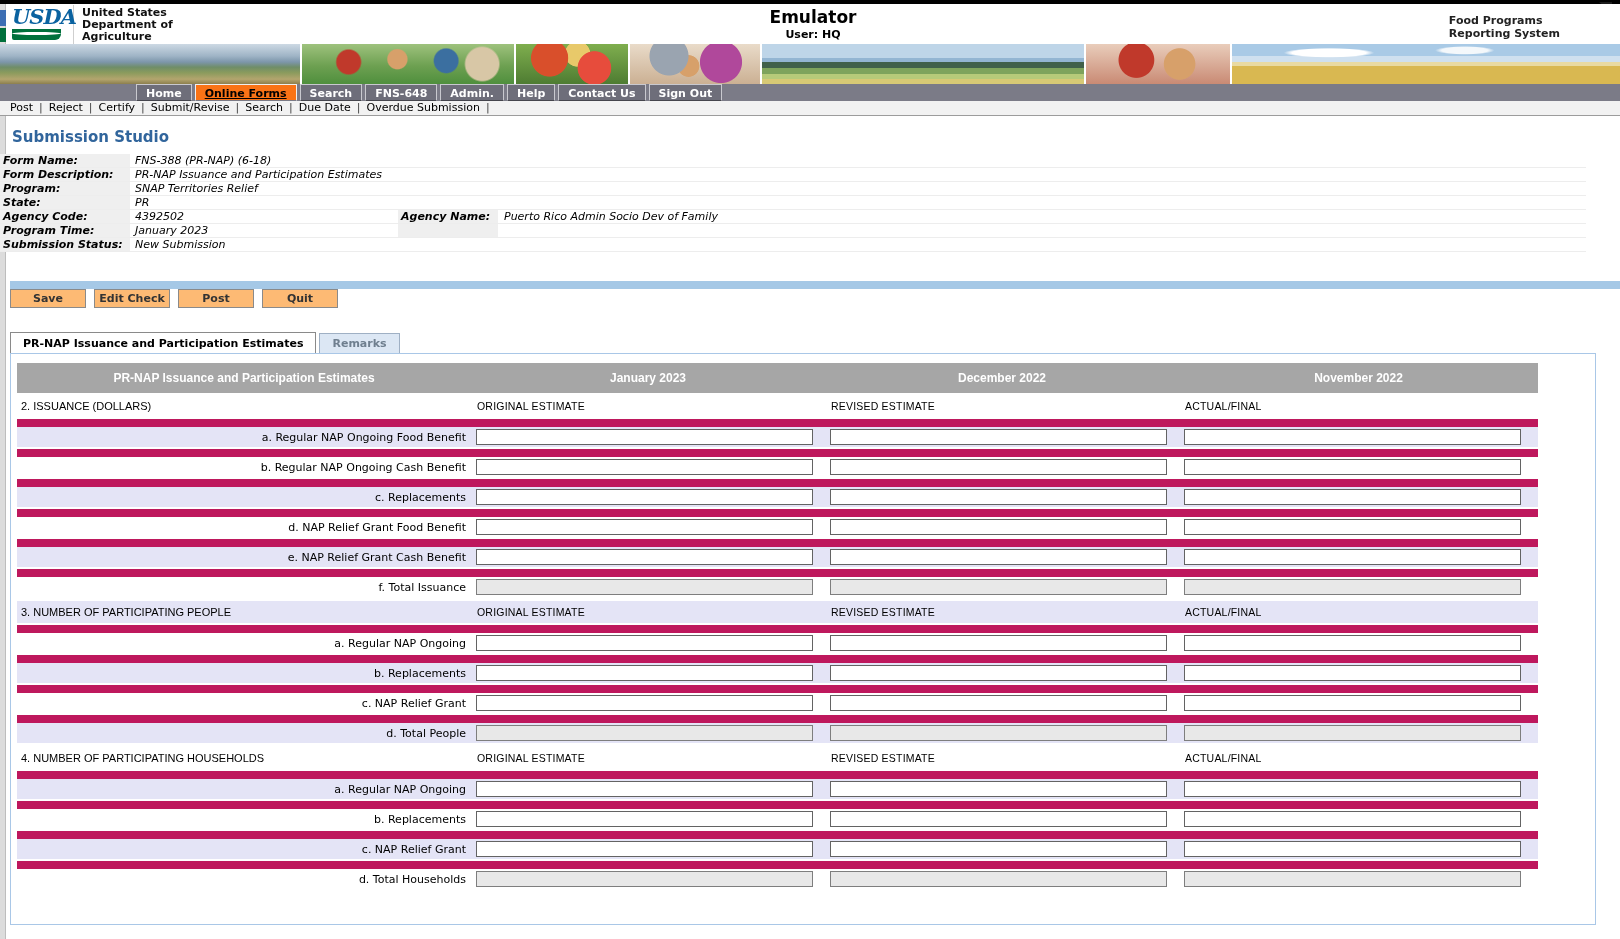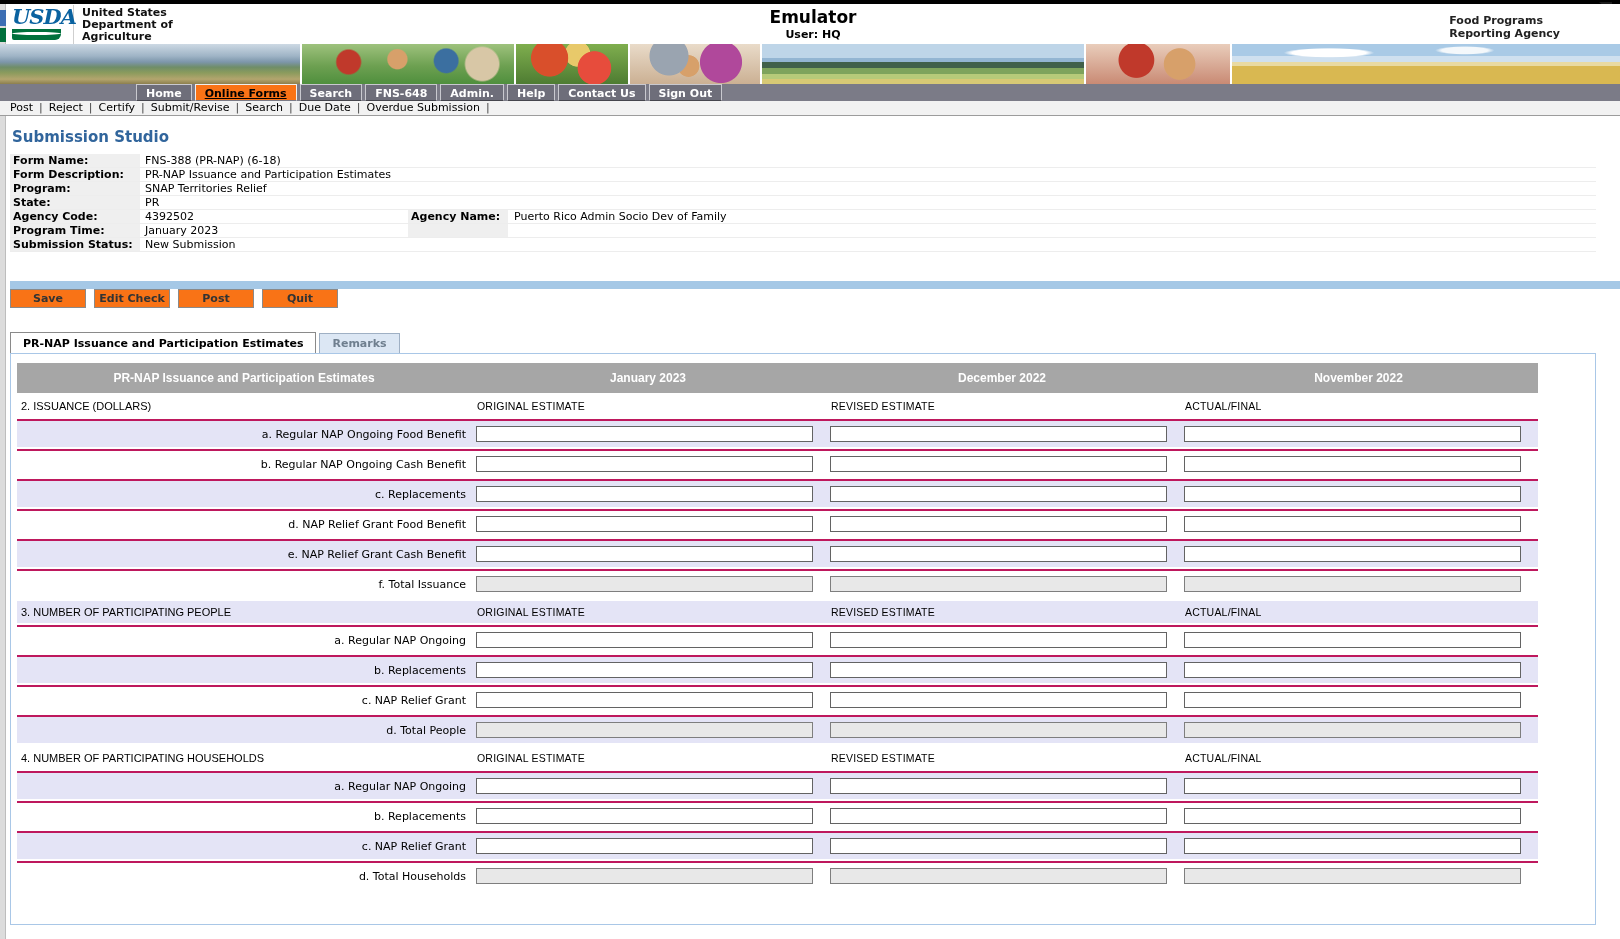--- a/index.html
+++ b/index.html
@@ -68,32 +68,32 @@
   .nav-btn.active { background:#f97316; color:#000; border-color:#efefef; border-bottom-color:#7b7b87;text-decoration:underline; }
 
   .subnav { position:absolute; left:0; top:101px; width:1620px; height:15px; background:#f2f2f2;
             border-bottom:1px solid #9c9c9c; font-size:11px; line-height:14px; padding-left:10px; white-space:nowrap; }
   .subnav .lnk { cursor:pointer; color:#000; }
   .subnav .sep { color:#444; padding:0 6px; }
 
   
   .page-title { position:absolute; left:12px; top:128px; font-size:15px; font-weight:bold; color:#31659c; }
 
-  .info { position:absolute; left:10px; top:154px; width:1586px; }
+  .info { position:absolute; left:0; top:154px; width:1586px;font-style:italic; }
   .info-row { display:flex; height:14px; align-items:stretch; border-bottom:1px solid #ededed; }
   .info-label { width:130px; background:#efefef; font-weight:bold; padding:1px 3px 0 3px; line-height:12px; }
   .info-value { padding:1px 3px 0 5px; line-height:12px; flex:1; }
   .info-value.fixed { flex:none; width:260px; }
   .info-label2 { width:100px; background:#efefef; font-weight:bold; padding:1px 3px 0 3px; line-height:12px; margin-left:8px; }
   .info-value2 { padding:1px 3px 0 6px; line-height:12px; flex:1; }
 
   .divider { position:absolute; left:10px; top:281px; width:1610px; height:8px; background:#a5c8e6; }
 
   .toolbar { position:absolute; left:10px; top:289px; height:20px; display:flex; }
-  .tb-btn { width:76px; height:19px; margin-right:8px; background:#f97316; border:1px solid #8a8a8a;
+  .tb-btn { width:76px; height:19px; margin-right:8px; background:#fdba74; border:1px solid #8a8a8a;
             font-weight:bold; font-size:11px; color:#333; text-align:center; line-height:17px; cursor:pointer; }
 
   
   .tabs { position:absolute; left:10px; top:331px; height:22px; display:flex; align-items:flex-end; }
   .tab { padding:4px 12px 3px 12px; font-weight:bold; font-size:11px; cursor:pointer; }
   .tab.active { background:#fff; color:#000; border:1px solid #8a8a8a; border-bottom:none; position:relative; z-index:2; }
   .tab.inactive { background:#dce7f4; color:#6f7f8f; border:1px solid #9fb0c4; border-bottom:none; margin-left:3px; padding-top:3px; }
 
   .panel { position:absolute; left:10px; top:353px; width:1586px; height:572px; background:#fff;
            border:1px solid #a9c7e7; }
@@ -103,21 +103,21 @@
   .gh-cell { text-align:center; }
   .c-label { width:454px; }
   .c-val   { width:354px; }
   .c-val3  { width:359px; }
 
   .sect-row { display:flex; height:26px; align-items:center; border-top:2px solid #fff; border-bottom:2px solid #fff;
               font-family:"Liberation Sans", sans-serif; font-size:11px; }
   .sect-title { width:454px; padding-left:4px; }
   .sect-col { padding-left:6px; font-size:10.5px; letter-spacing:0.2px; }
 
-  .grid-row { display:flex; height:30px; align-items:center; border-top:2px solid #be185d; border-bottom:2px solid #fff; }
+  .grid-row { display:flex; height:30px; align-items:center; border-top:8px solid #be185d; border-bottom:2px solid #fff; }
   .striped { background:#e4e4f6; background-clip:padding-box; }
   .row-label { width:454px; text-align:right; padding-right:5px; font-size:11px; }
   .cell { }
   .grid-input { display:block; margin-left:5px; width:337px; height:16px; background:#fff;
                 border:1px solid #636363; font-size:11px; padding:0 3px; }
   .grid-input:disabled { background:#e8e8e8; border-color:#7e7e7e; }
 </style>
 </head>
 <body>
 
@@ -138,21 +138,21 @@
     <div>United States</div>
     <div>Department of</div>
     <div>Agriculture</div>
   </div>
   <div class="title-block">
     <div class="app-title">Emulator</div>
     <div class="app-user">User: HQ</div>
   </div>
   <div class="sys-name">
     <div>Food Programs</div>
-    <div>Reporting Agency</div>
+    <div>Reporting System</div>
   </div>
 </div>
 
 <div class="photos" id="photos">
     <div class="photo ph-farm" style="width: 302px;"></div>
     <div class="photo ph-picnic" style="width: 214px;"></div>
     <div class="photo ph-veg" style="width: 114px;"></div>
     <div class="photo ph-women" style="width: 132px;"></div>
     <div class="photo ph-mount" style="width: 324px;"></div>
     <div class="photo ph-family" style="width: 146px;"></div>

